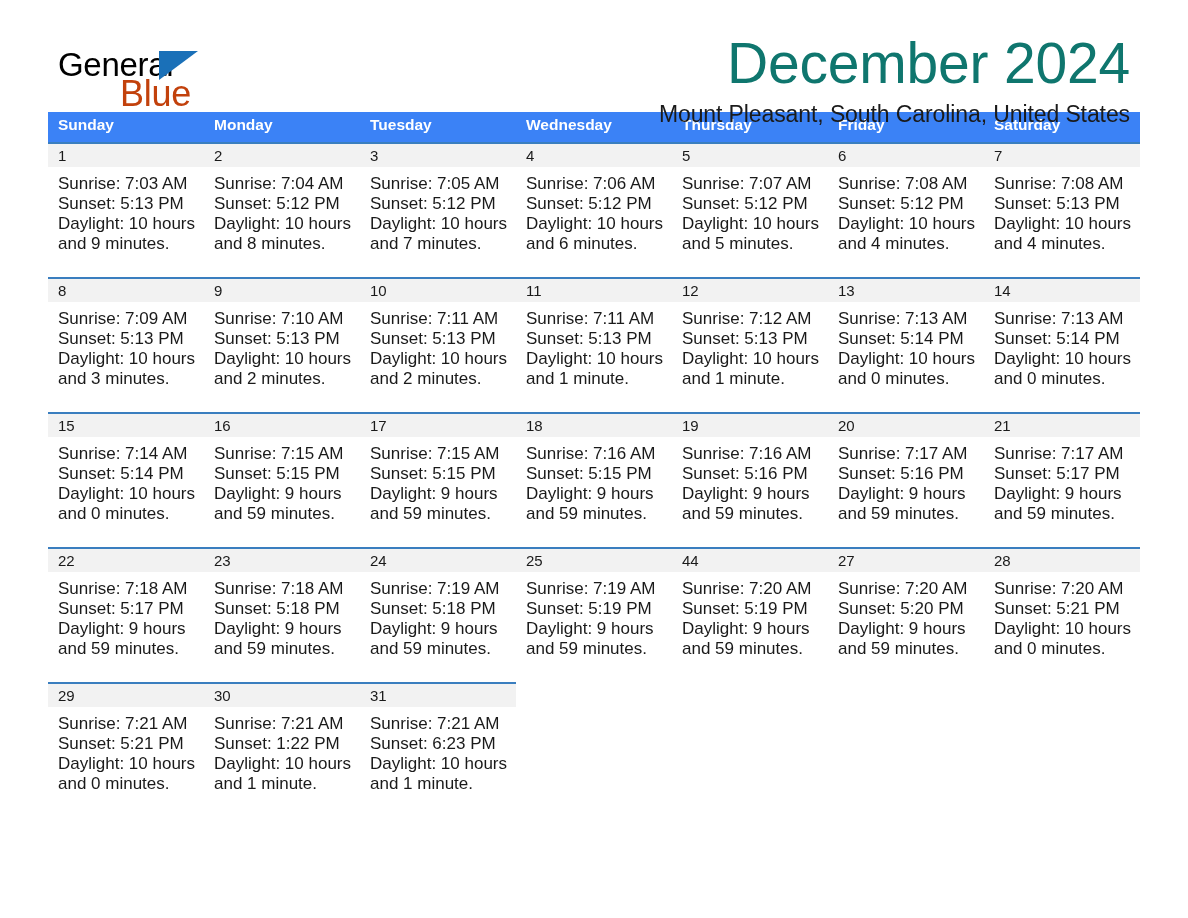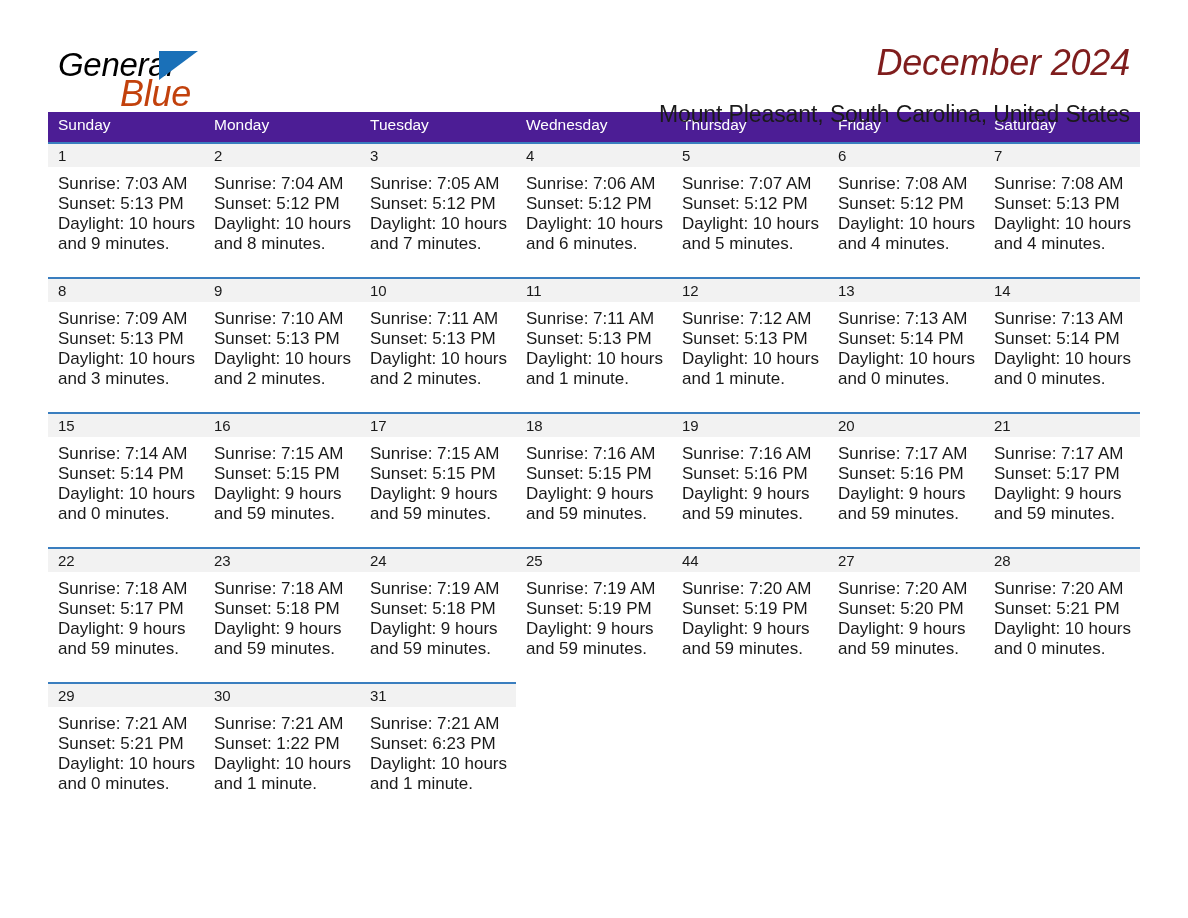--- a/index.html
+++ b/index.html
@@ -24,21 +24,20 @@
     position: relative;
     height: 112px;
   }
 
   .logo {
     position: absolute;
     left: 10px;
     top: 47px;
     width: 260px;
     height: 66px;
-    font-style: italic;
   }
   .logo-general {
     position: absolute;
     left: 0;
     top: 0;
     font-size: 33px;
     letter-spacing: -0.3px;
     color: #000000;
     line-height: 36px;
     font-family: "Liberation Sans", sans-serif;
@@ -62,49 +61,48 @@
     line-height: 36px;
   }
 
   .title-block {
     position: absolute;
     right: 10px;
     top: 38px;
     text-align: right;
   }
   .cal-title {
-    font-size: 36px;
+    font-size: 57px;
     font-weight: normal;
-    color: #7f1d1d;
+    color: #0f766e;
     line-height: 50px;
     letter-spacing: -0.2px;
-    font-style: italic;
   }
   .cal-subtitle {
     margin-top: 12px;
     font-size: 23px;
     font-weight: normal;
     color: #1a1a1a;
     line-height: 28px;
     letter-spacing: -0.1px;
     text-align: right;
   }
 
   
   table.calendar {
     width: 1092px;
     border-collapse: collapse;
     table-layout: fixed;
   }
 
   table.calendar thead th {
-    background: #4c1d95;
+    background: #3b82f6;
     color: #ffffff;
     font-size: 15.5px;
-    font-weight: normal;
+    font-weight: bold;
     text-align: left;
     padding: 2px 0 8px 10px;
     height: 31px;
     line-height: 17px;
   }
 
   td.day {
     vertical-align: top;
     width: 156px;
     height: 135px;

